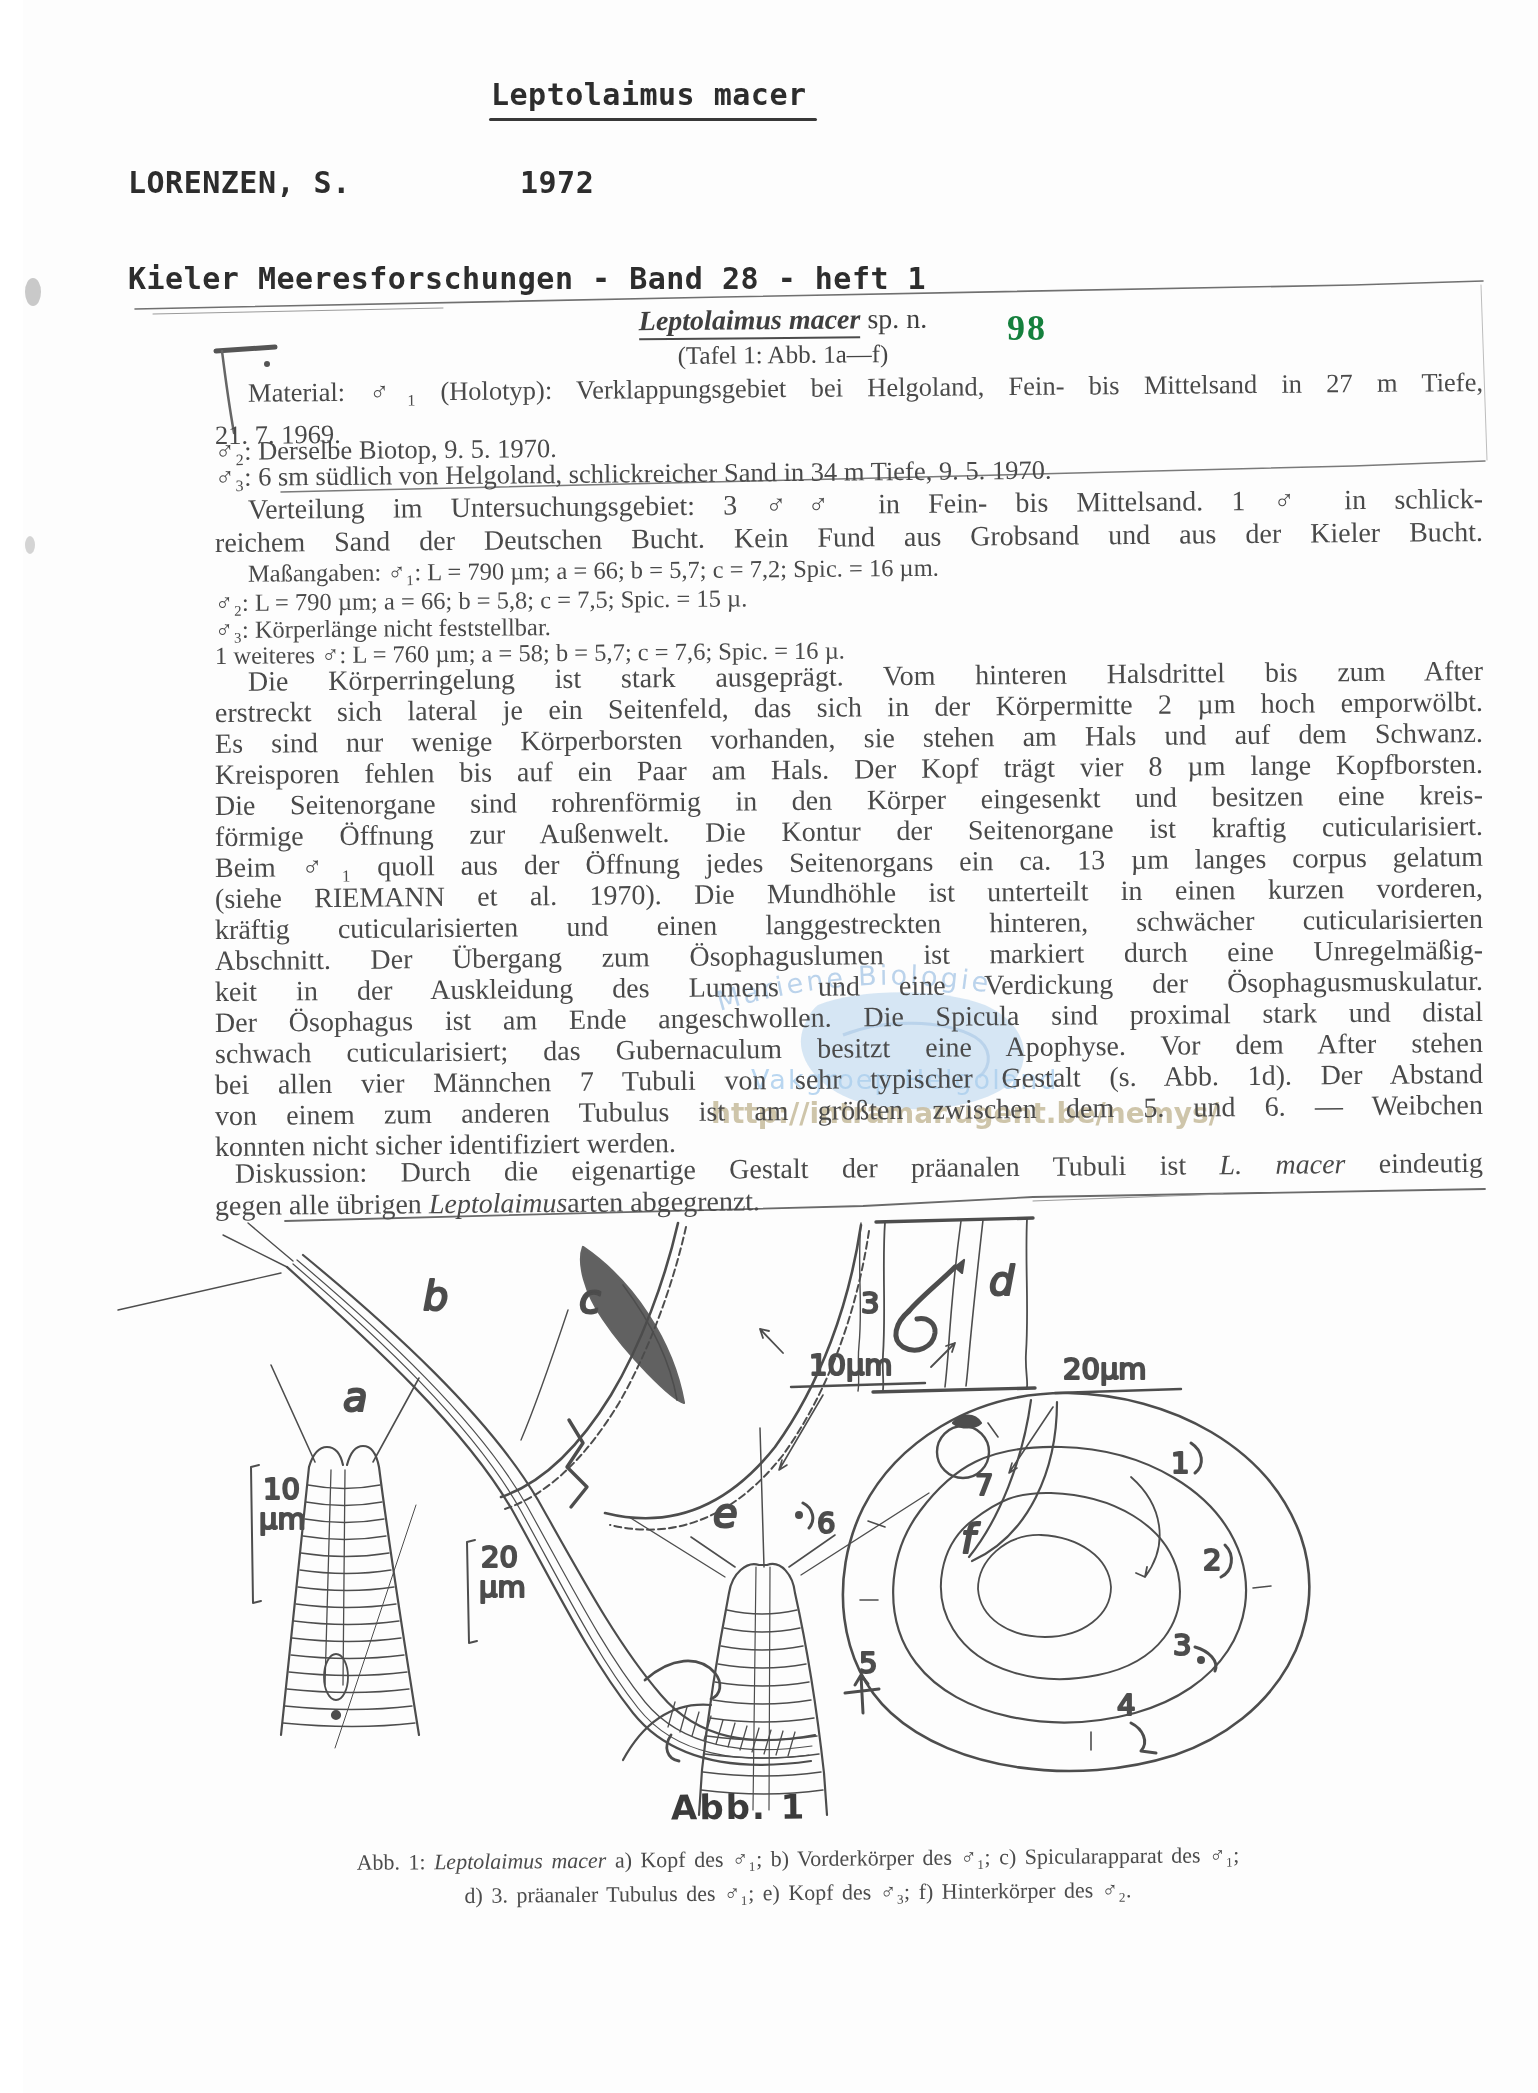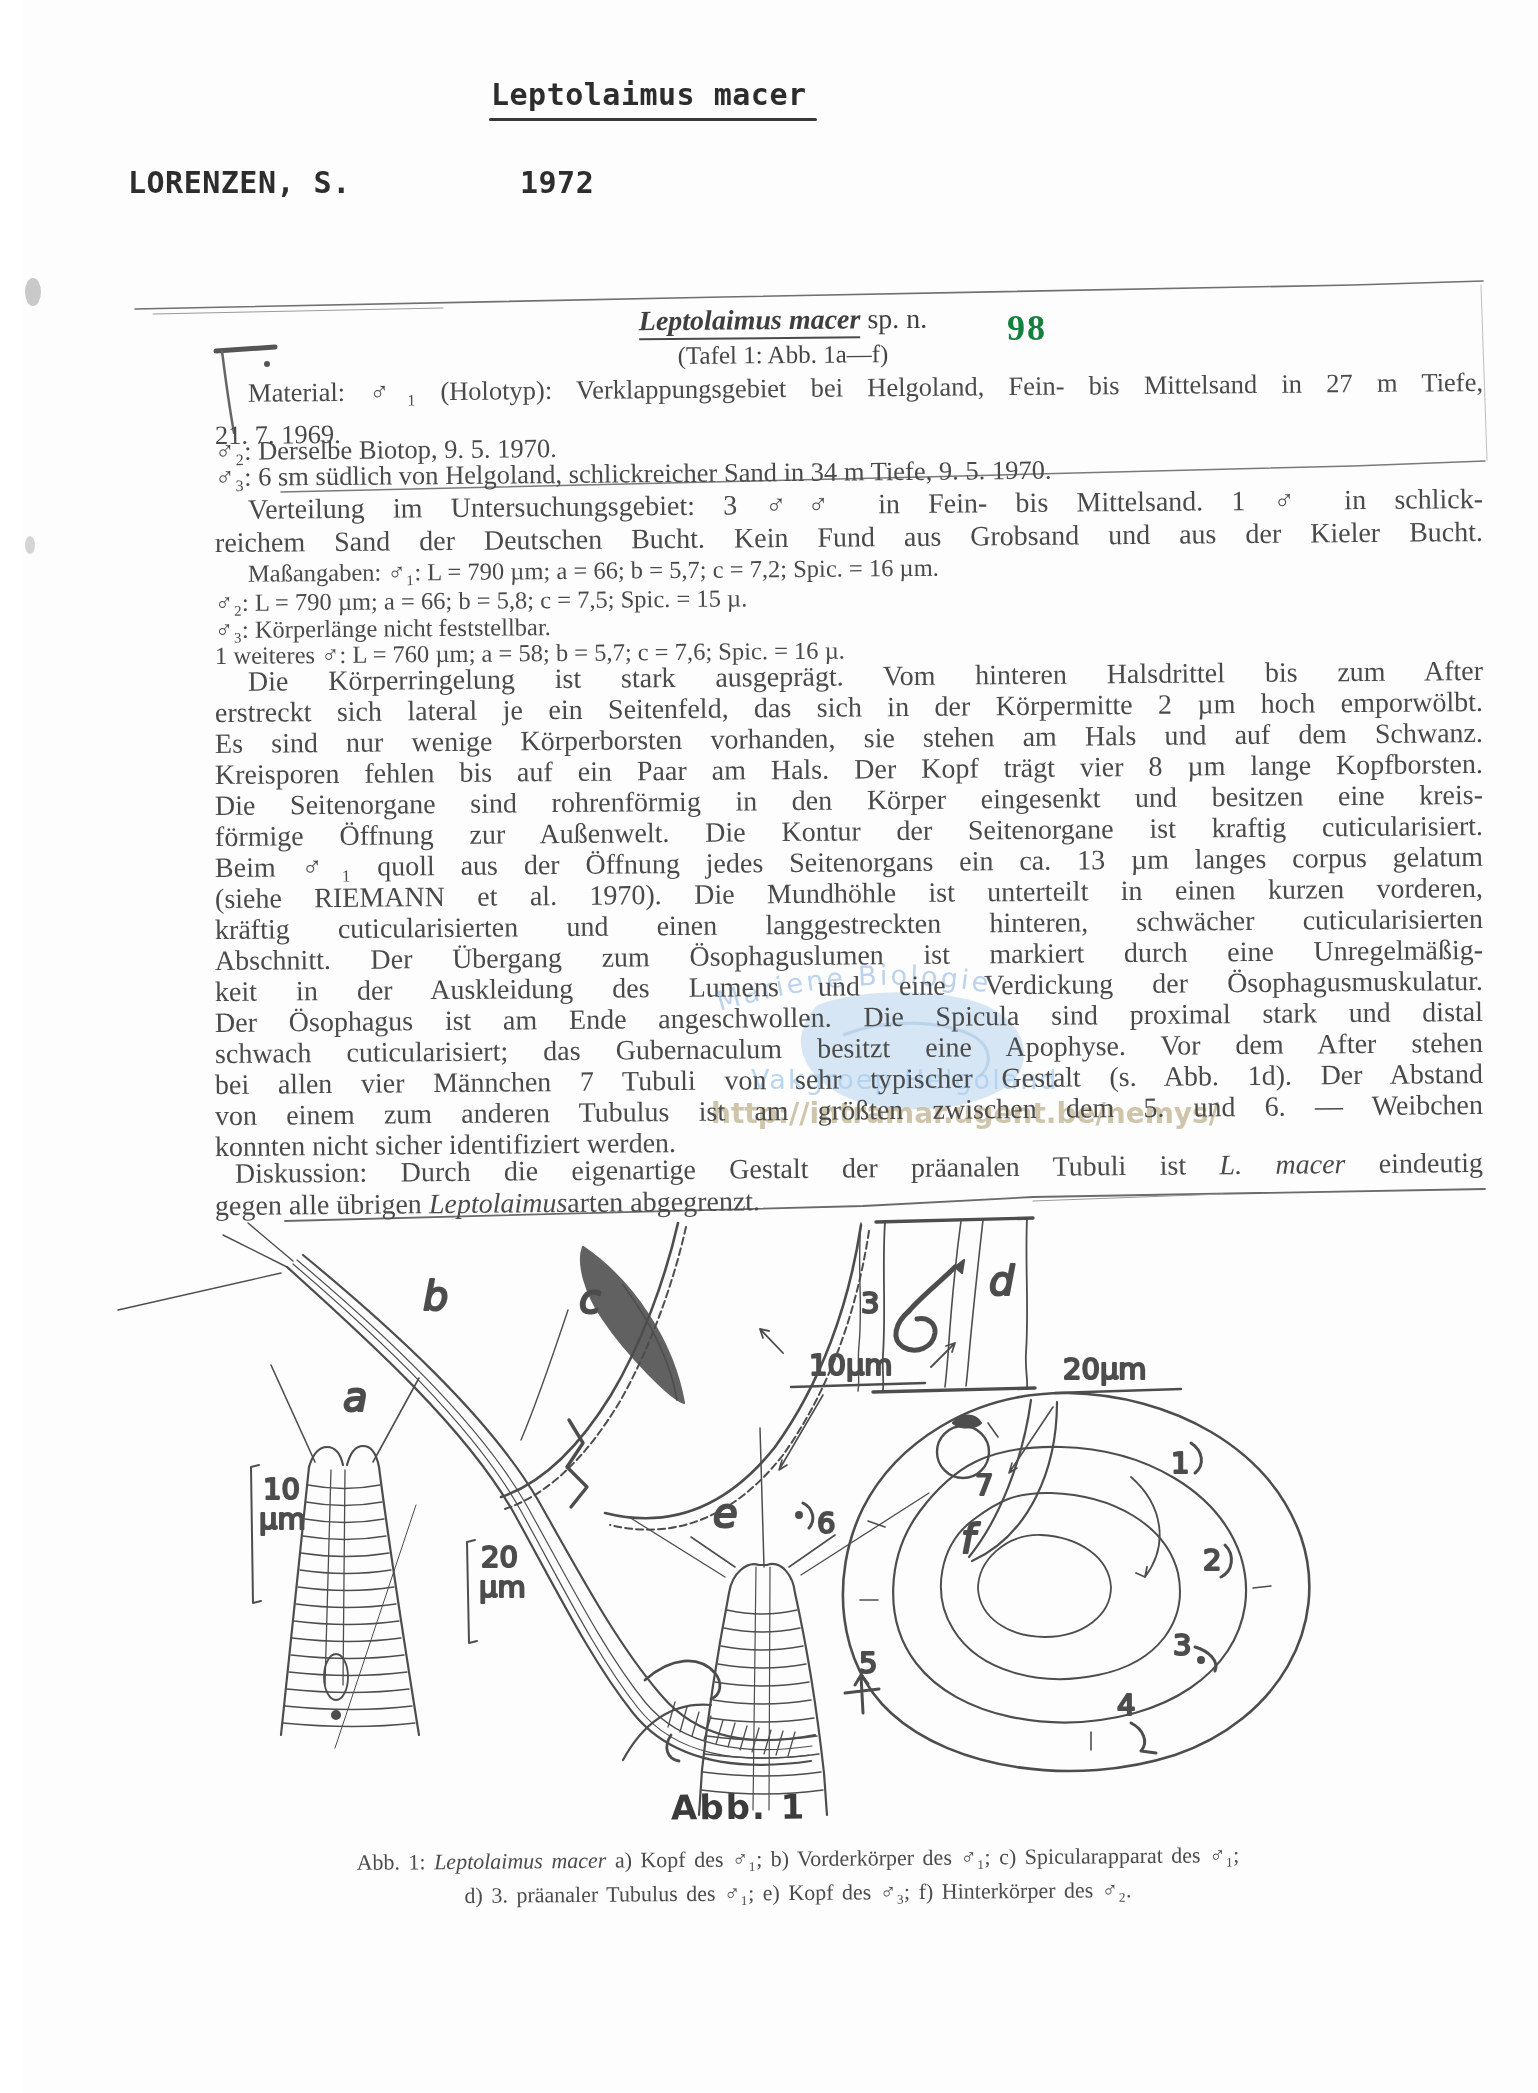--- a/index.html
+++ b/index.html
@@ -40,20 +40,21 @@
 </style>
 </head>
 <body>
 
 <div id="page">
 
   <div class="abs tw tw-title" style="left:468px;top:80px;">Leptolaimus macer</div>
   <div class="abs title-underline" style="left:466px;top:118px;width:328px;"></div>
   <div class="abs tw tw-line" style="left:105px;top:168px;">LORENZEN, S.</div>
   <div class="abs tw tw-line" style="left:497px;top:168px;">1972</div>
+  <div class="abs tw tw-line" style="left:105px;top:264px;">Kieler Meeresforschungen - Band 28 - heft 1</div>
 
   <svg style="left:650px;top:935px;z-index:0;" width="420" height="90">
     <defs>
         <path id="arcp" d="M20,85 Q210,18 400,78"></path>
       </defs>
     <text font-family="DejaVu Sans, sans-serif" font-size="27" fill="#a6c6e6" opacity="0.75" letter-spacing="3">
       <textPath href="#arcp" startOffset="28">Mariene Biologie</textPath>
     </text>
   </svg>
   <svg style="left:700px;top:995px;z-index:0;" width="320" height="130">

